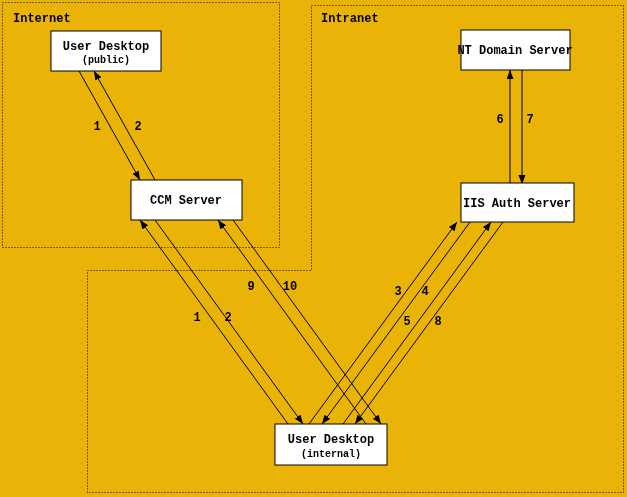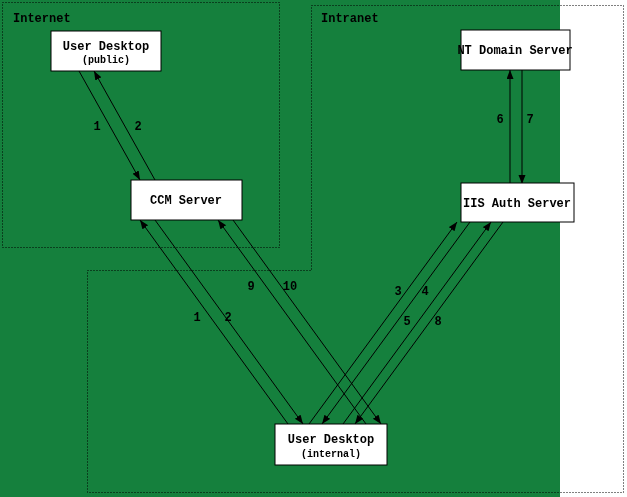--- a/index.html
+++ b/index.html
@@ -1,19 +1,19 @@
 <!DOCTYPE html>
 <html><head>
 <meta charset="utf-8">
 <style>
   html,body{margin:0;padding:0;background:#ffffff;}
   #stage{
     position:relative;
-    width:560px;height:497px;
-    background:#15803d;
+    width:627px;height:497px;
+    background:#eab308;
     font-family:"Liberation Mono","DejaVu Sans Mono",monospace;
   }
   svg{display:block;}
   .zone-border{fill:none;stroke:#000;stroke-width:1;stroke-dasharray:1 2;}
   .node-box{fill:#fff;stroke:#000;stroke-width:1;}
   .zone-label{font:bold 12px "Liberation Mono","DejaVu Sans Mono",monospace;fill:#000;}
   .node-title{font:bold 12px "Liberation Mono","DejaVu Sans Mono",monospace;fill:#000;text-anchor:middle;}
   .node-subtitle{font:bold 10px "Liberation Mono","DejaVu Sans Mono",monospace;fill:#000;text-anchor:middle;}
   .edge-line{stroke:#000;stroke-width:1;fill:none;}
   .edge-label{font:bold 12px "Liberation Mono","DejaVu Sans Mono",monospace;fill:#000;text-anchor:middle;}

